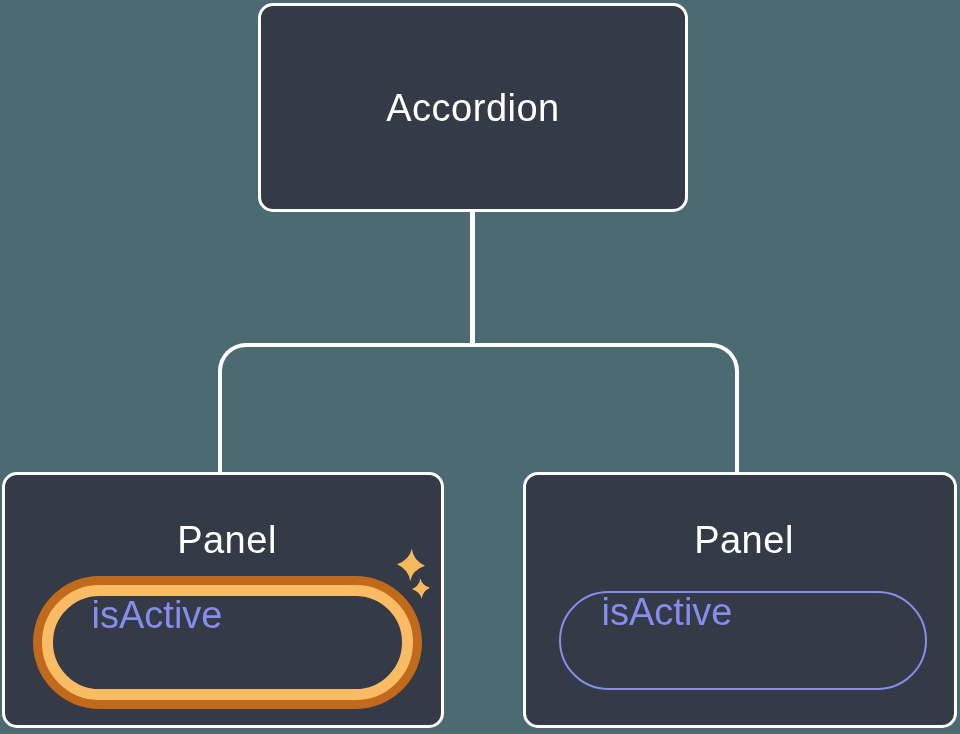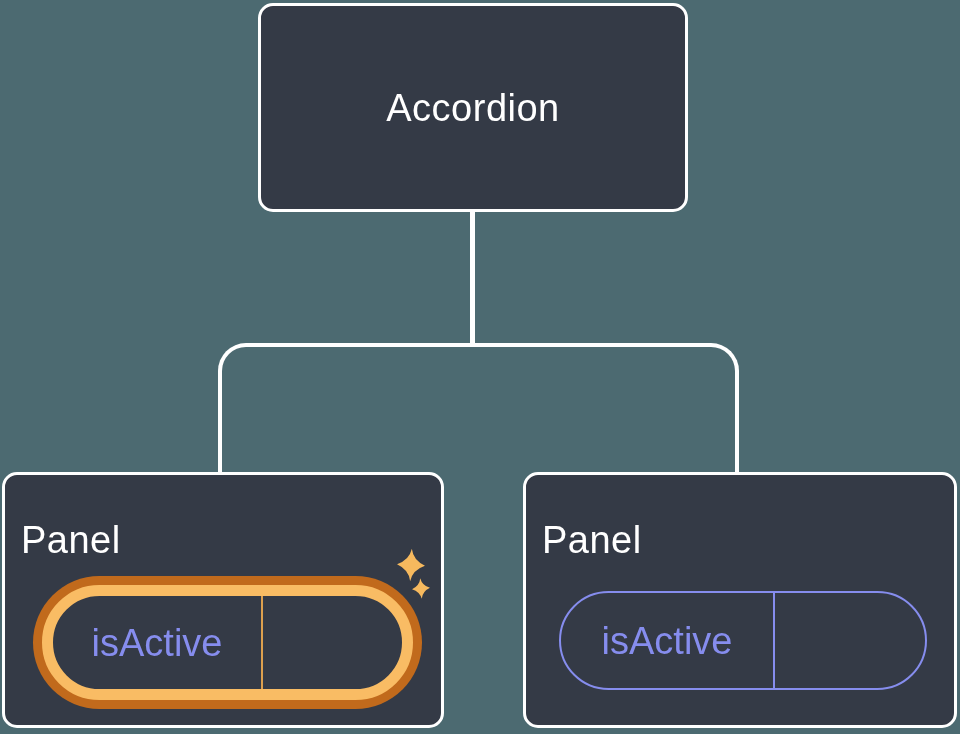--- a/index.html
+++ b/index.html
@@ -34,22 +34,22 @@
   }
   .node-root{left:258px;top:3px;width:430px;height:209px;display:flex;align-items:center;justify-content:center;}
   .node-label{
     color:var(--label-text);
     font-size:38px;
     font-weight:500;
     letter-spacing:.5px;
     line-height:1;
   }
   .panel-label{
-    position:absolute;left:16px;top:46px;width:100%;
-    text-align:left;
+    position:absolute;left:4px;top:46px;width:100%;
+    text-align:center;
   }
   .node-panel-left{left:2px;top:472px;width:442px;height:256px;}
   .node-panel-right{left:523px;top:472px;width:434px;height:256px;}
 
   
   .stem{
     position:absolute;left:470px;top:210px;width:5px;height:137px;
     background:var(--connector);
   }
   .bracket{
@@ -60,20 +60,21 @@
     border-radius:28px 28px 0 0;
   }
 
   
   .pill{
     position:absolute;
     border-radius:999px;
     display:flex;
     align-items:stretch;
     overflow:hidden;
+    flex-direction:column;
   }
   .pill-highlight{
     left:37px;top:110px;width:371px;height:115px;
     border:11px solid var(--ring-inner);
     box-shadow:0 0 0 9px var(--ring-outer);
     background:var(--node-fill);
   }
   .pill-plain{
     left:33px;top:116px;width:368px;height:99px;
     border:2px solid var(--pill-border);

